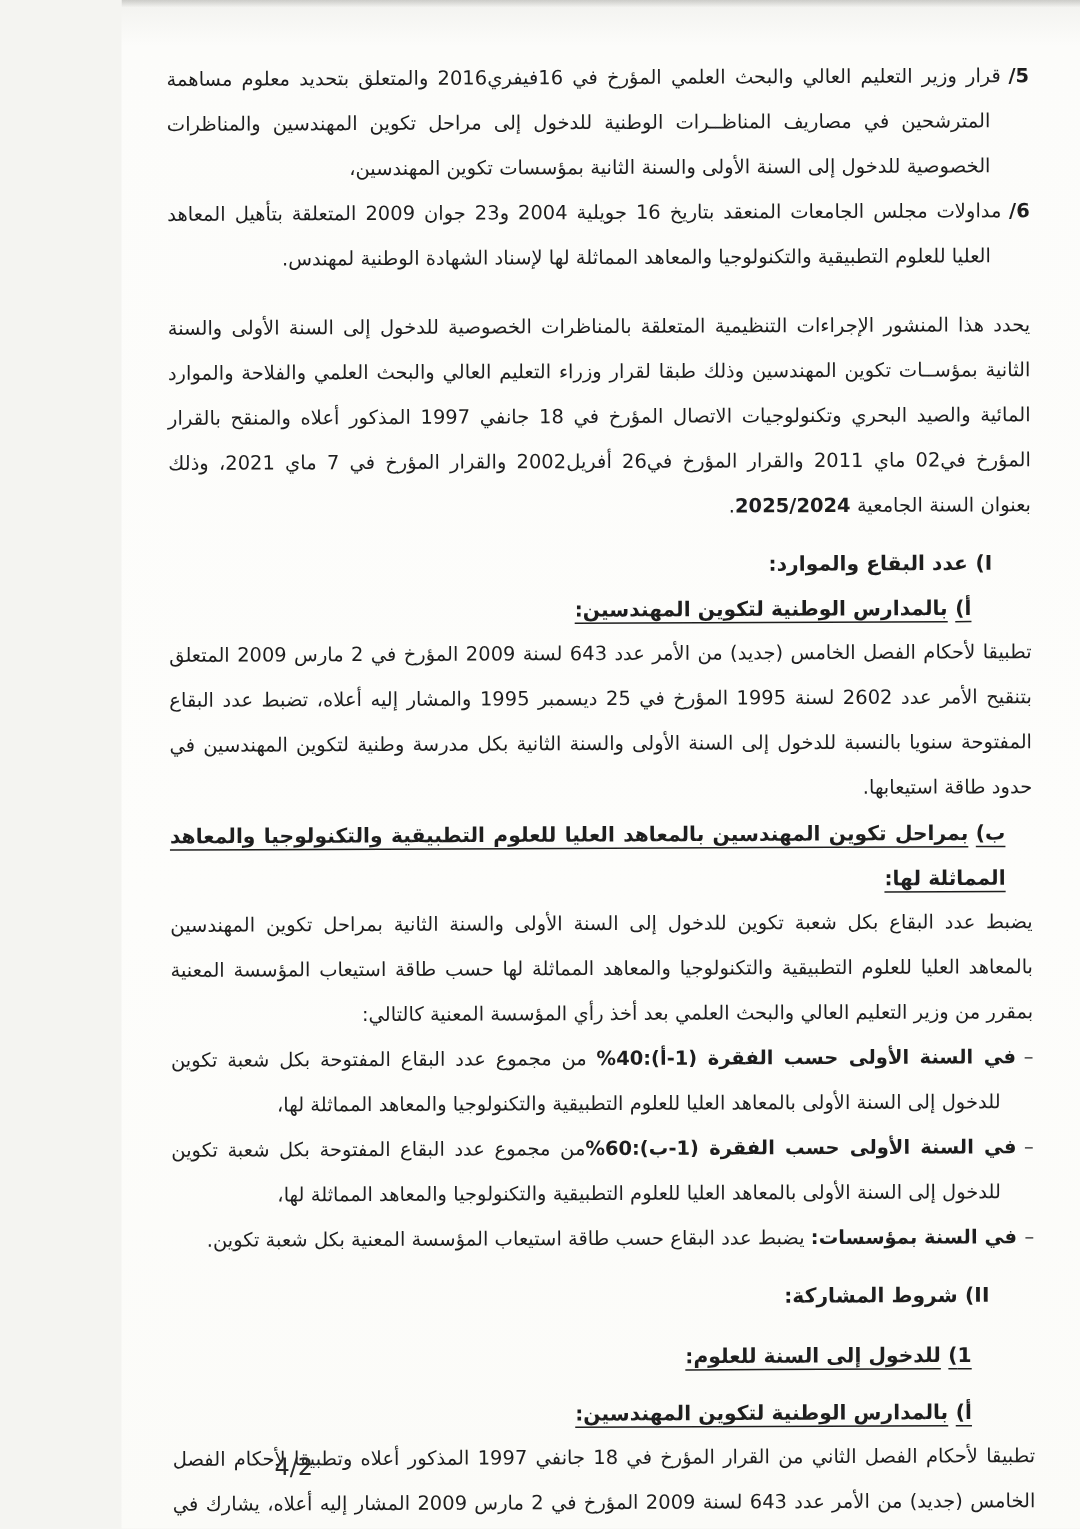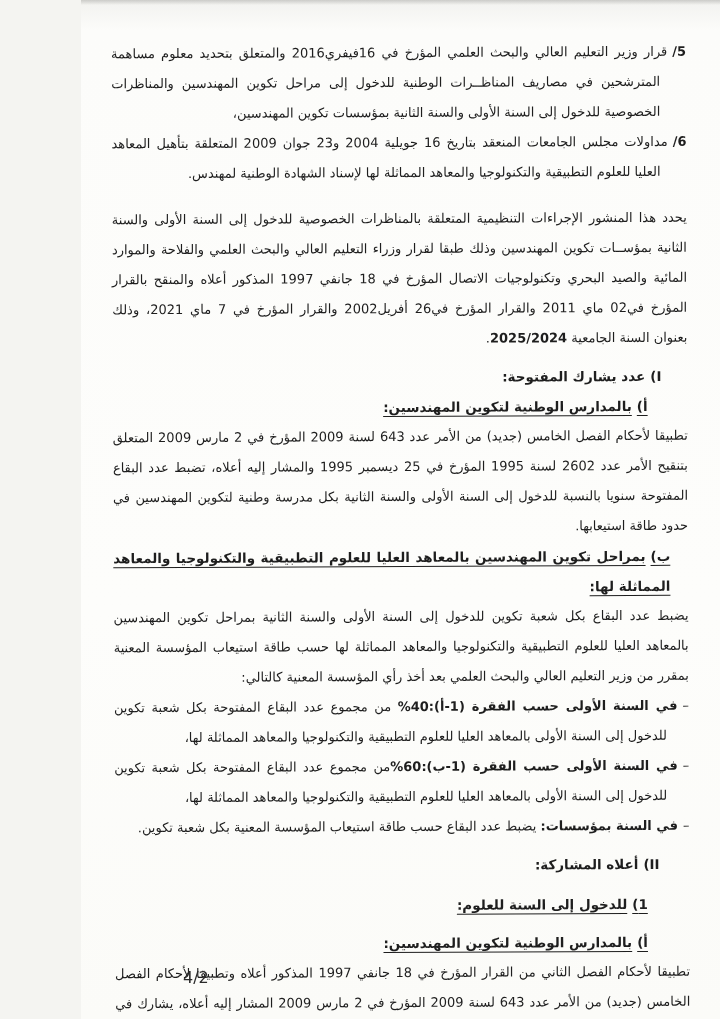--- a/index.html
+++ b/index.html
@@ -58,37 +58,37 @@
   <div class="scan-edge"></div>
 
   <div class="content">
 
     <p class="hang"><span class="marker">5/</span><span>قرار وزير التعليم العالي والبحث العلمي المؤرخ في 16فيفري2016 والمتعلق بتحديد معلوم مساهمة المترشحين في مصاريف المناظــرات الوطنية للدخول إلى مراحل تكوين المهندسين والمناظرات الخصوصية للدخول إلى السنة الأولى والسنة الثانية بمؤسسات تكوين المهندسين،</span></p>
 
     <p class="hang"><span class="marker">6/</span><span>مداولات مجلس الجامعات المنعقد بتاريخ 16 جويلية 2004 و23 جوان 2009 المتعلقة بتأهيل المعاهد العليا للعلوم التطبيقية والتكنولوجيا والمعاهد المماثلة لها لإسناد الشهادة الوطنية لمهندس.</span></p>
 
     <p class="mt-intro"><span>يحدد هذا المنشور الإجراءات التنظيمية المتعلقة بالمناظرات الخصوصية للدخول إلى السنة الأولى والسنة الثانية بمؤســات تكوين المهندسين وذلك طبقا لقرار وزراء التعليم العالي والبحث العلمي والفلاحة والموارد المائية والصيد البحري وتكنولوجيات الاتصال المؤرخ في 18 جانفي 1997 المذكور أعلاه والمنقح بالقرار المؤرخ في02 ماي 2011 والقرار المؤرخ في26 أفريل2002 والقرار المؤرخ في 7 ماي 2021، وذلك بعنوان السنة الجامعية </span><span class="b">2025/2024</span><span>.</span></p>
 
-    <p class="h1 ind-I mt-s"><span class="marker">I)</span><span>عدد يشارك المفتوحة:</span></p>
+    <p class="h1 ind-I mt-s"><span class="marker">I)</span><span>عدد البقاع والموارد:</span></p>
 
     <p class="h2 ind-a"><span class="marker">أ)</span><span>بالمدارس الوطنية لتكوين المهندسين:</span></p>
 
     <p>تطبيقا لأحكام الفصل الخامس (جديد) من الأمر عدد 643 لسنة 2009 المؤرخ في 2 مارس 2009 المتعلق بتنقيح الأمر عدد 2602 لسنة 1995 المؤرخ في 25 ديسمبر 1995 والمشار إليه أعلاه، تضبط عدد البقاع المفتوحة سنويا بالنسبة للدخول إلى السنة الأولى والسنة الثانية بكل مدرسة وطنية لتكوين المهندسين في حدود طاقة استيعابها.</p>
 
     <p class="h2 ind-b"><span class="marker">ب)</span><span>بمراحل تكوين المهندسين بالمعاهد العليا للعلوم التطبيقية والتكنولوجيا والمعاهد المماثلة لها:</span></p>
 
     <p>يضبط عدد البقاع بكل شعبة تكوين للدخول إلى السنة الأولى والسنة الثانية بمراحل تكوين المهندسين بالمعاهد العليا للعلوم التطبيقية والتكنولوجيا والمعاهد المماثلة لها حسب طاقة استيعاب المؤسسة المعنية بمقرر من وزير التعليم العالي والبحث العلمي بعد أخذ رأي المؤسسة المعنية كالتالي:</p>
 
     <p class="bullet"><span class="dash">–</span><span class="b">في السنة الأولى حسب الفقرة (1-أ):40%</span><span> من مجموع عدد البقاع المفتوحة بكل شعبة تكوين للدخول إلى السنة الأولى بالمعاهد العليا للعلوم التطبيقية والتكنولوجيا والمعاهد المماثلة لها،</span></p>
 
     <p class="bullet"><span class="dash">–</span><span class="b">في السنة الأولى حسب الفقرة (1-ب):60%</span><span>من مجموع عدد البقاع المفتوحة بكل شعبة تكوين للدخول إلى السنة الأولى بالمعاهد العليا للعلوم التطبيقية والتكنولوجيا والمعاهد المماثلة لها،</span></p>
 
     <p class="bullet"><span class="dash">–</span><span class="b">في السنة بمؤسسات:</span><span> يضبط عدد البقاع حسب طاقة استيعاب المؤسسة المعنية بكل شعبة تكوين.</span></p>
 
-    <p class="h1 ind-II mt-s"><span class="marker">II)</span><span>أعلاه المشاركة:</span></p>
+    <p class="h1 ind-II mt-s"><span class="marker">II)</span><span>شروط المشاركة:</span></p>
 
     <p class="h2 ind-1 mt-m"><span class="marker">1)</span><span>للدخول إلى السنة للعلوم:</span></p>
 
     <p class="h2 ind-a2 mt-s"><span class="marker">أ)</span><span>بالمدارس الوطنية لتكوين المهندسين:</span></p>
 
     <p>تطبيقا لأحكام الفصل الثاني من القرار المؤرخ في 18 جانفي 1997 المذكور أعلاه وتطبيقا لأحكام الفصل الخامس (جديد) من الأمر عدد 643 لسنة 2009 المؤرخ في 2 مارس 2009 المشار إليه أعلاه، يشارك في مناظرة الدخول إلى السنة الأولى بالمدارس الوطنية لتكوين المهندسين حسب الفقرة 2 بالفصل الخامس من الأمر المشار إليه أعلاه، الطلبة المحرزون على</p>
 
   </div>
 
   <div class="footer">4/2</div>

